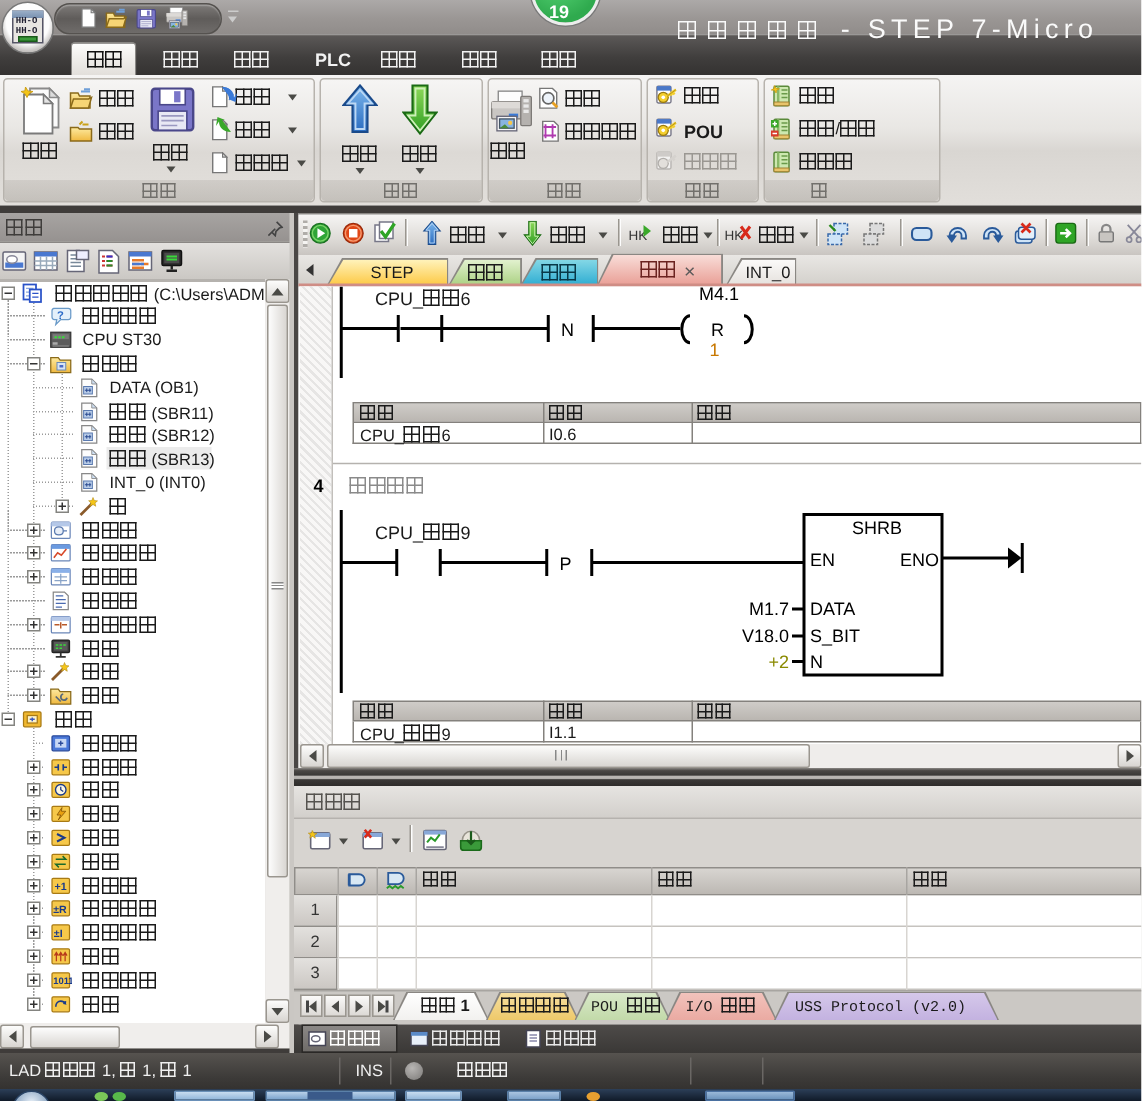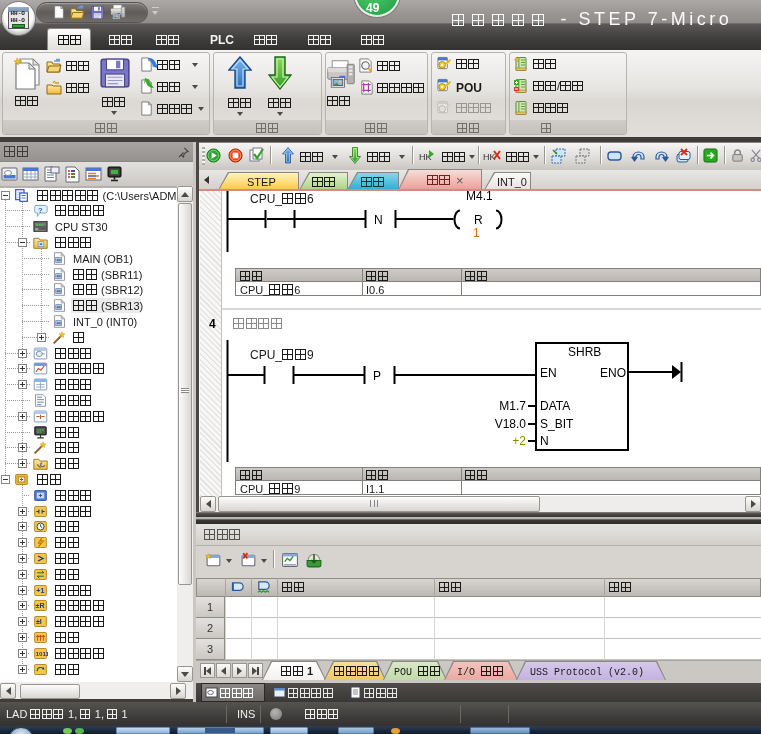--- a/index.html
+++ b/index.html
@@ -403,21 +403,21 @@
     <use href="#flp"></use>
   </svg>
 <svg class="a" style="left:110px;top:4px" width="16" height="16">
     <use href="#prn"></use>
   </svg>
 <div class="a " style="left:152px;top:11px;width:0;height:0;border-left:3.5px solid transparent;border-right:3.5px solid transparent;border-top:4px solid #ccc"></div>
 <div class="a " style="left:152px;top:7px;">
     <div style="width:7px;height:1px;background:#ccc"></div>
   </div>
 <div class="a " style="left:354px;top:-29px;width:46px;height:46px;background:radial-gradient(circle at 40% 30%,#5ad878,#2faa4e 70%);border-radius:50%;border:2.5px solid #ececec;box-shadow:0 0 0 1px #7a7a7a"></div>
-<div class="a " style="left:366px;top:1px;"><span style="color:#fff;font-weight:bold;font-size:12px">49</span></div>
+<div class="a " style="left:366px;top:1px;"><span style="color:#fff;font-weight:bold;font-size:12px">19</span></div>
 <div class="a " style="left:452px;top:9px;white-space:nowrap"><span style="color:#fafafa;font-size:18px;letter-spacing:3.5px"><span style="letter-spacing:0"><i class="c" style="--s:12px;margin-right:8px"></i><i class="c" style="--s:12px;margin-right:8px"></i><i class="c" style="--s:12px;margin-right:8px"></i><i class="c" style="--s:12px;margin-right:8px"></i><i class="c" style="--s:12px;margin-right:8px"></i></span> - STEP 7-Micro</span></div>
 <div class="a " style="left:47px;top:28px;width:44px;height:22px;background:linear-gradient(#fdfdfc,#efedea 50%,#e2dfdb);border-radius:3px 3px 0 0;border:1px solid #8a8885;border-bottom:none"></div>
 <div class="a " style="left:58px;top:34px;"><span style="color:#111"><i class="c"></i><i class="c"></i></span></div>
 <div class="a " style="left:109px;top:34px;"><span style="color:#f2f2f2"><i class="c"></i><i class="c"></i></span></div>
 <div class="a " style="left:156px;top:34px;"><span style="color:#f2f2f2"><i class="c"></i><i class="c"></i></span></div>
 <div class="a " style="left:254px;top:34px;"><span style="color:#f2f2f2"><i class="c"></i><i class="c"></i></span></div>
 <div class="a " style="left:308px;top:34px;"><span style="color:#f2f2f2"><i class="c"></i><i class="c"></i></span></div>
 <div class="a " style="left:361px;top:34px;"><span style="color:#f2f2f2"><i class="c"></i><i class="c"></i></span></div>
 <div class="a " style="left:210px;top:33px;"><span style="color:#f2f2f2;font-size:12px;font-weight:bold">PLC</span></div>
 <div class="a " style="left:0px;top:50px;width:761px;height:87px;background:linear-gradient(#f5f4f3,#e7e5e2 42%,#d9d6d2 58%,#e2dfdb)"></div>
@@ -579,21 +579,21 @@
 <div class="doth" style="left:5px;top:242px;width:25px"></div>
 <div class="exp" style="left:18px;top:238px"></div>
 <svg class="a" style="left:33px;top:235px" width="15" height="15">
     <use href="#fld2"></use>
   </svg>
 <div class="a " style="left:55px;top:237px;"><span style="white-space:nowrap"><i class="c" style="--s:11px"></i><i class="c" style="--s:11px"></i><i class="c" style="--s:11px"></i></span></div>
 <div class="doth" style="left:22px;top:258px;width:27px"></div>
 <svg class="a" style="left:52px;top:251px" width="15" height="15">
     <use href="#pou"></use>
   </svg>
-<div class="a " style="left:73px;top:253px;"><span style="white-space:nowrap">MAIN (OB1)</span></div>
+<div class="a " style="left:73px;top:253px;"><span style="white-space:nowrap">DATA (OB1)</span></div>
 <div class="doth" style="left:22px;top:274px;width:27px"></div>
 <svg class="a" style="left:52px;top:267px" width="15" height="15">
     <use href="#pou"></use>
   </svg>
 <div class="a " style="left:73px;top:269px;"><span style="white-space:nowrap"><i class="c" style="--s:11px"></i><i class="c" style="--s:11px"></i> (SBR11)</span></div>
 <div class="doth" style="left:22px;top:289px;width:27px"></div>
 <svg class="a" style="left:52px;top:282px" width="15" height="15">
     <use href="#pou"></use>
   </svg>
 <div class="a " style="left:73px;top:284px;"><span style="white-space:nowrap"><i class="c" style="--s:11px"></i><i class="c" style="--s:11px"></i> (SBR12)</span></div>

